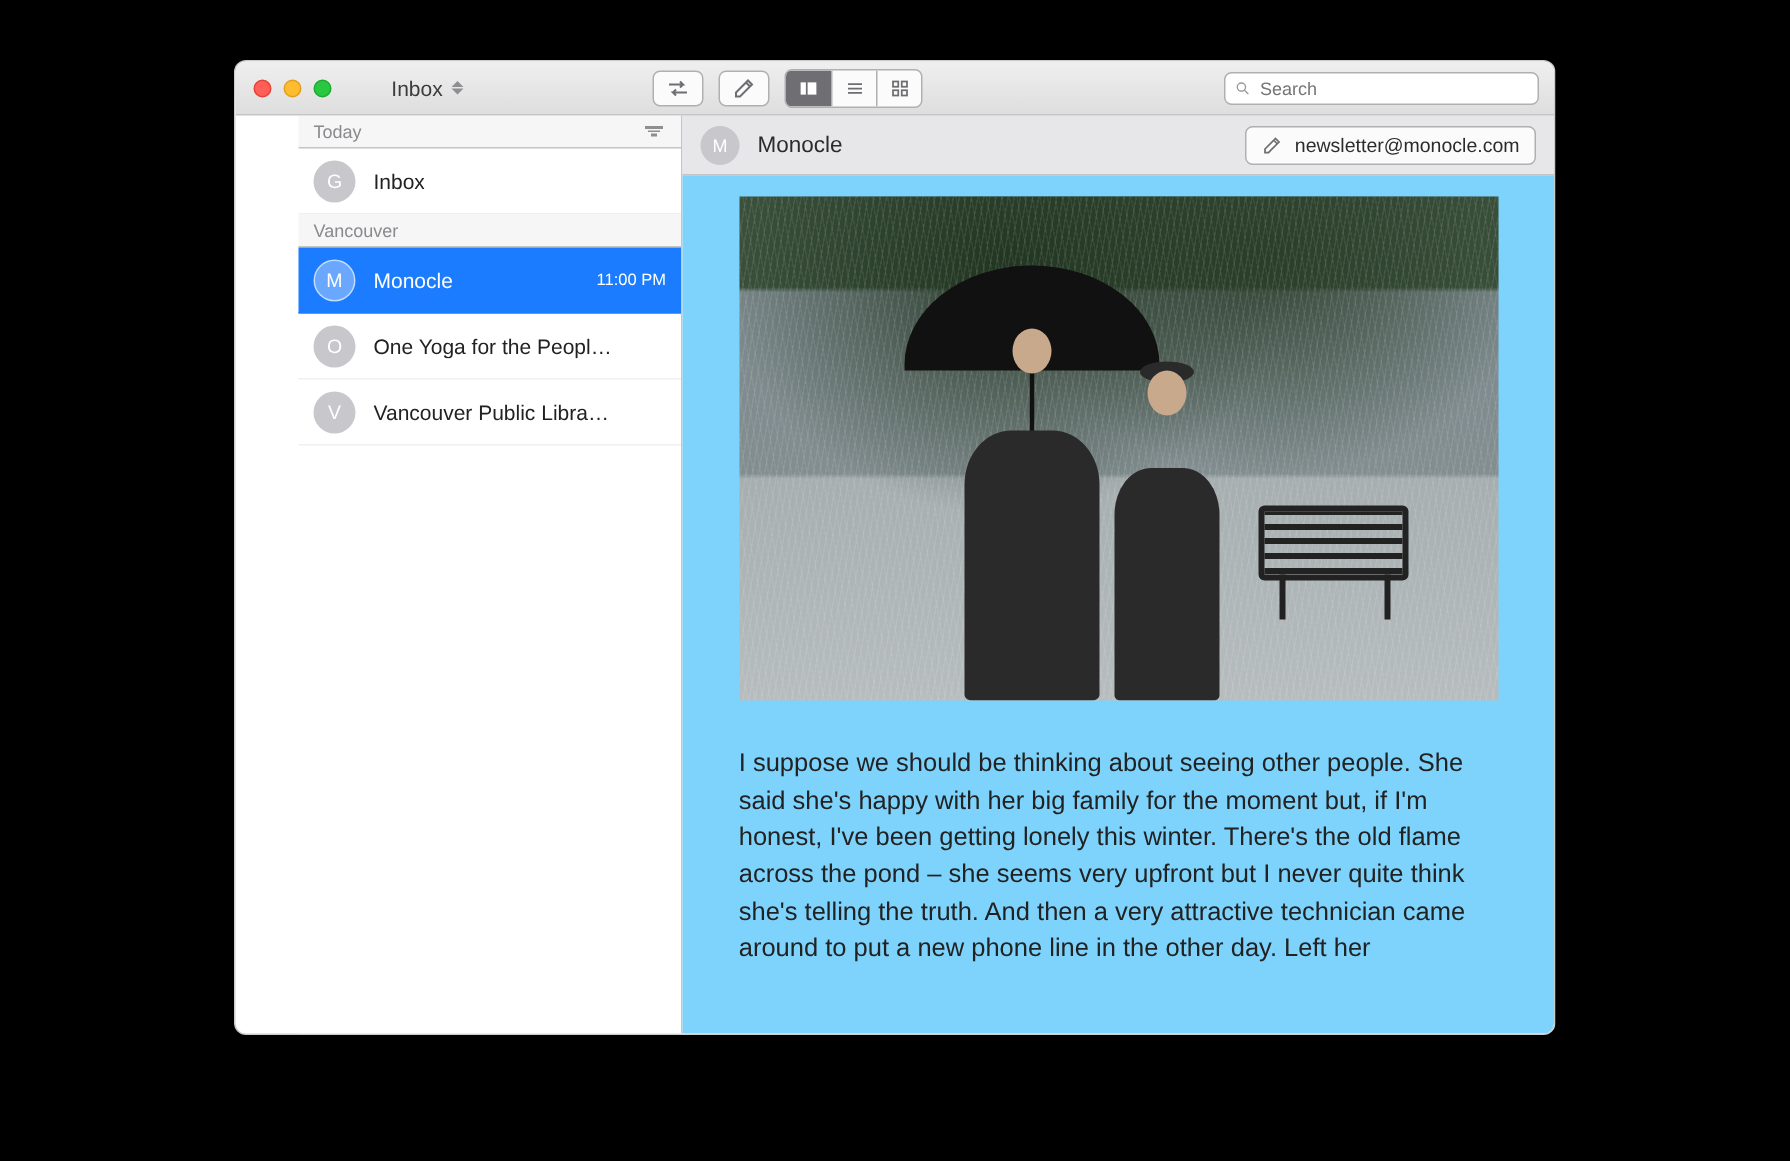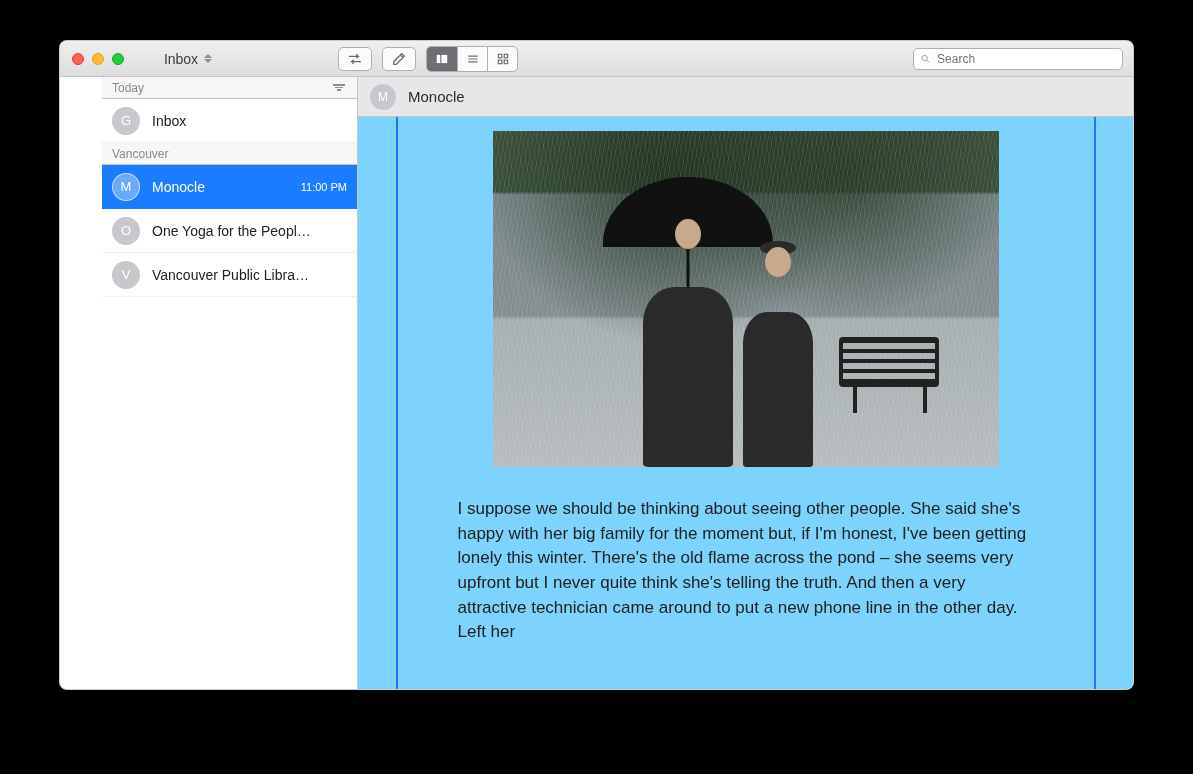--- a/index.html
+++ b/index.html
@@ -11,21 +11,21 @@
     --muted:#8a8a8e;
     --blue:#2076f6;
     --sel:#1b7cff;
     --panel:#f6f6f6;
     --status:#f3f3f4;
   }
   *{box-sizing:border-box;font-family:-apple-system,"Helvetica Neue",Arial,sans-serif;}
   body{margin:0;background:#000;display:flex;align-items:flex-start;justify-content:center;height:774px;width:1193px;overflow:hidden;}
   .window{
     margin-top:40px;
-    width:1075px;height:650px;
+    width:881px;height:650px;
     background:#fff;border-radius:8px;overflow:hidden;
     box-shadow:0 18px 60px rgba(0,0,0,.55);
     display:flex;flex-direction:column;
     border:1px solid rgba(0,0,0,.2);
   }
   .titlebar{
     height:36px;background:var(--chrome-top);
     border-bottom:1px solid var(--border);
     display:flex;align-items:center;
     position:relative;
@@ -247,20 +247,26 @@
       <div class="row">
         <div class="avatar">V</div>
         <span class="title">Vancouver Public Library N…</span>
       </div>
     </div>
 
     <div class="reader">
       <div class="message-hdr">
         <div class="avatar">M</div>
         <span class="sender">Monocle</span>
+        <div class="compose-addr">
+          <svg viewBox="0 0 24 24">
+              <path fill="none" stroke="currentColor" stroke-width="2" d="M4 20h4L20 8l-4-4L4 16v4zM14 6l4 4"></path>
+            </svg>
+          <span>newsletter@monocle.com</span>
+        </div>
       </div>
 
       <div class="message-body">
         <div class="letter">
           <div class="photo">
             <div class="fig man">
               <div class="umbrella"></div>
               <div class="head"></div>
                 <div class="coat"></div>
             </div>

